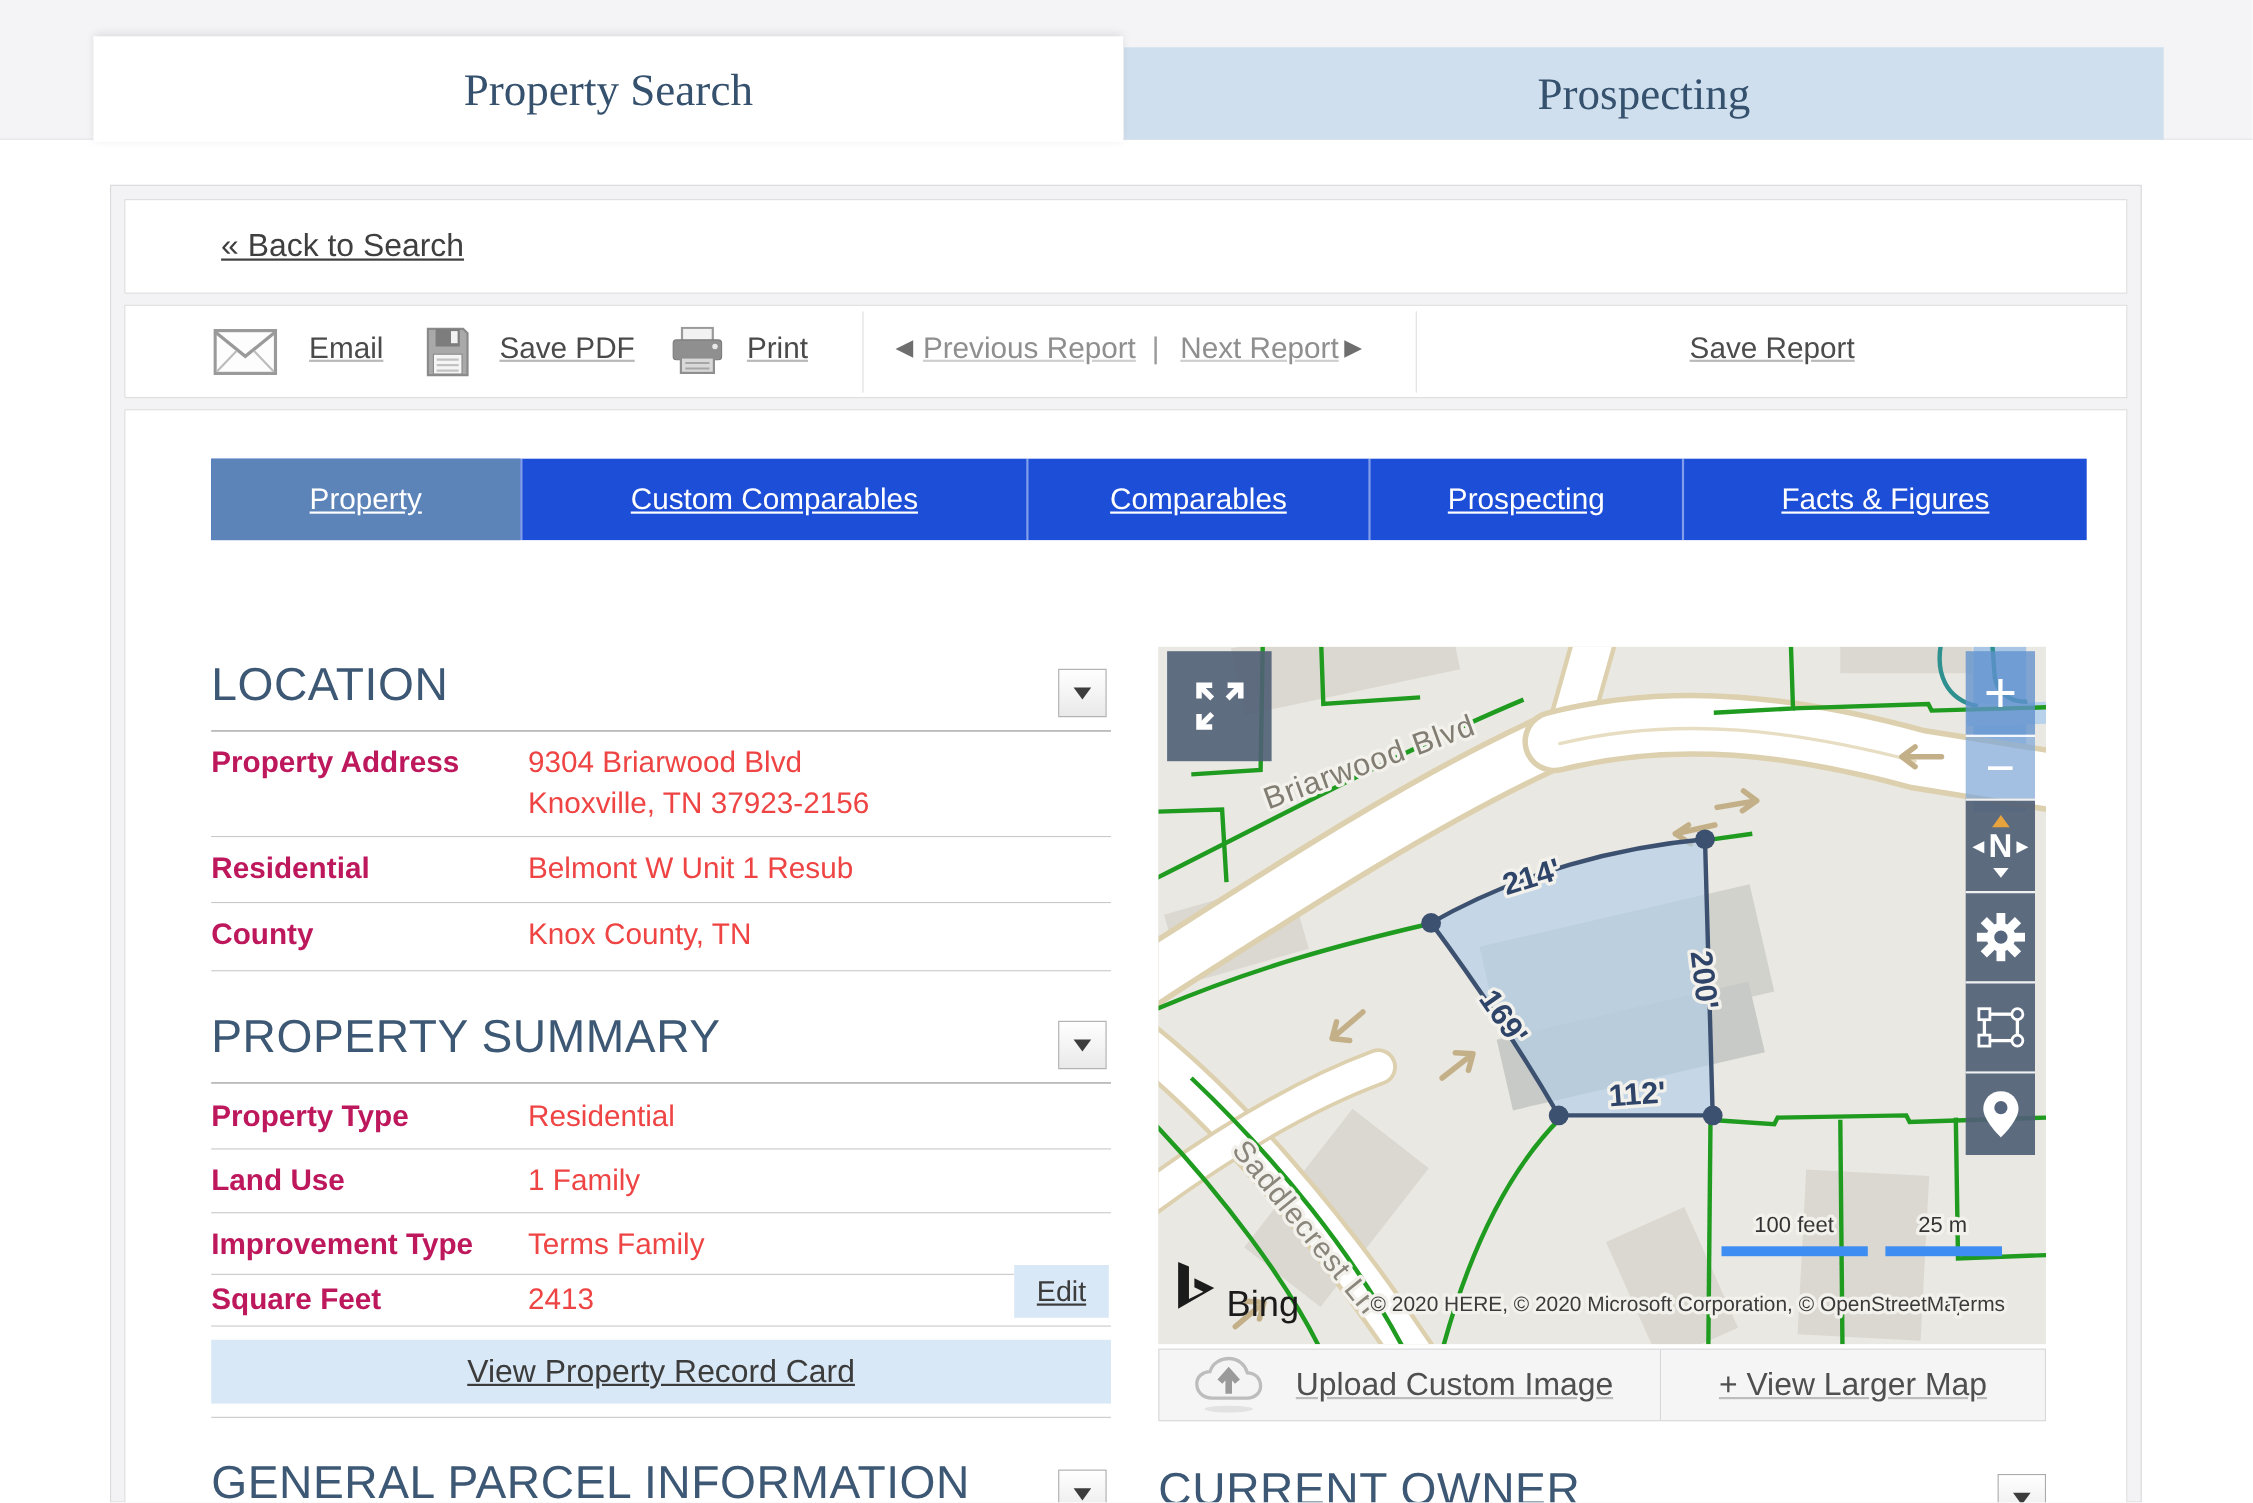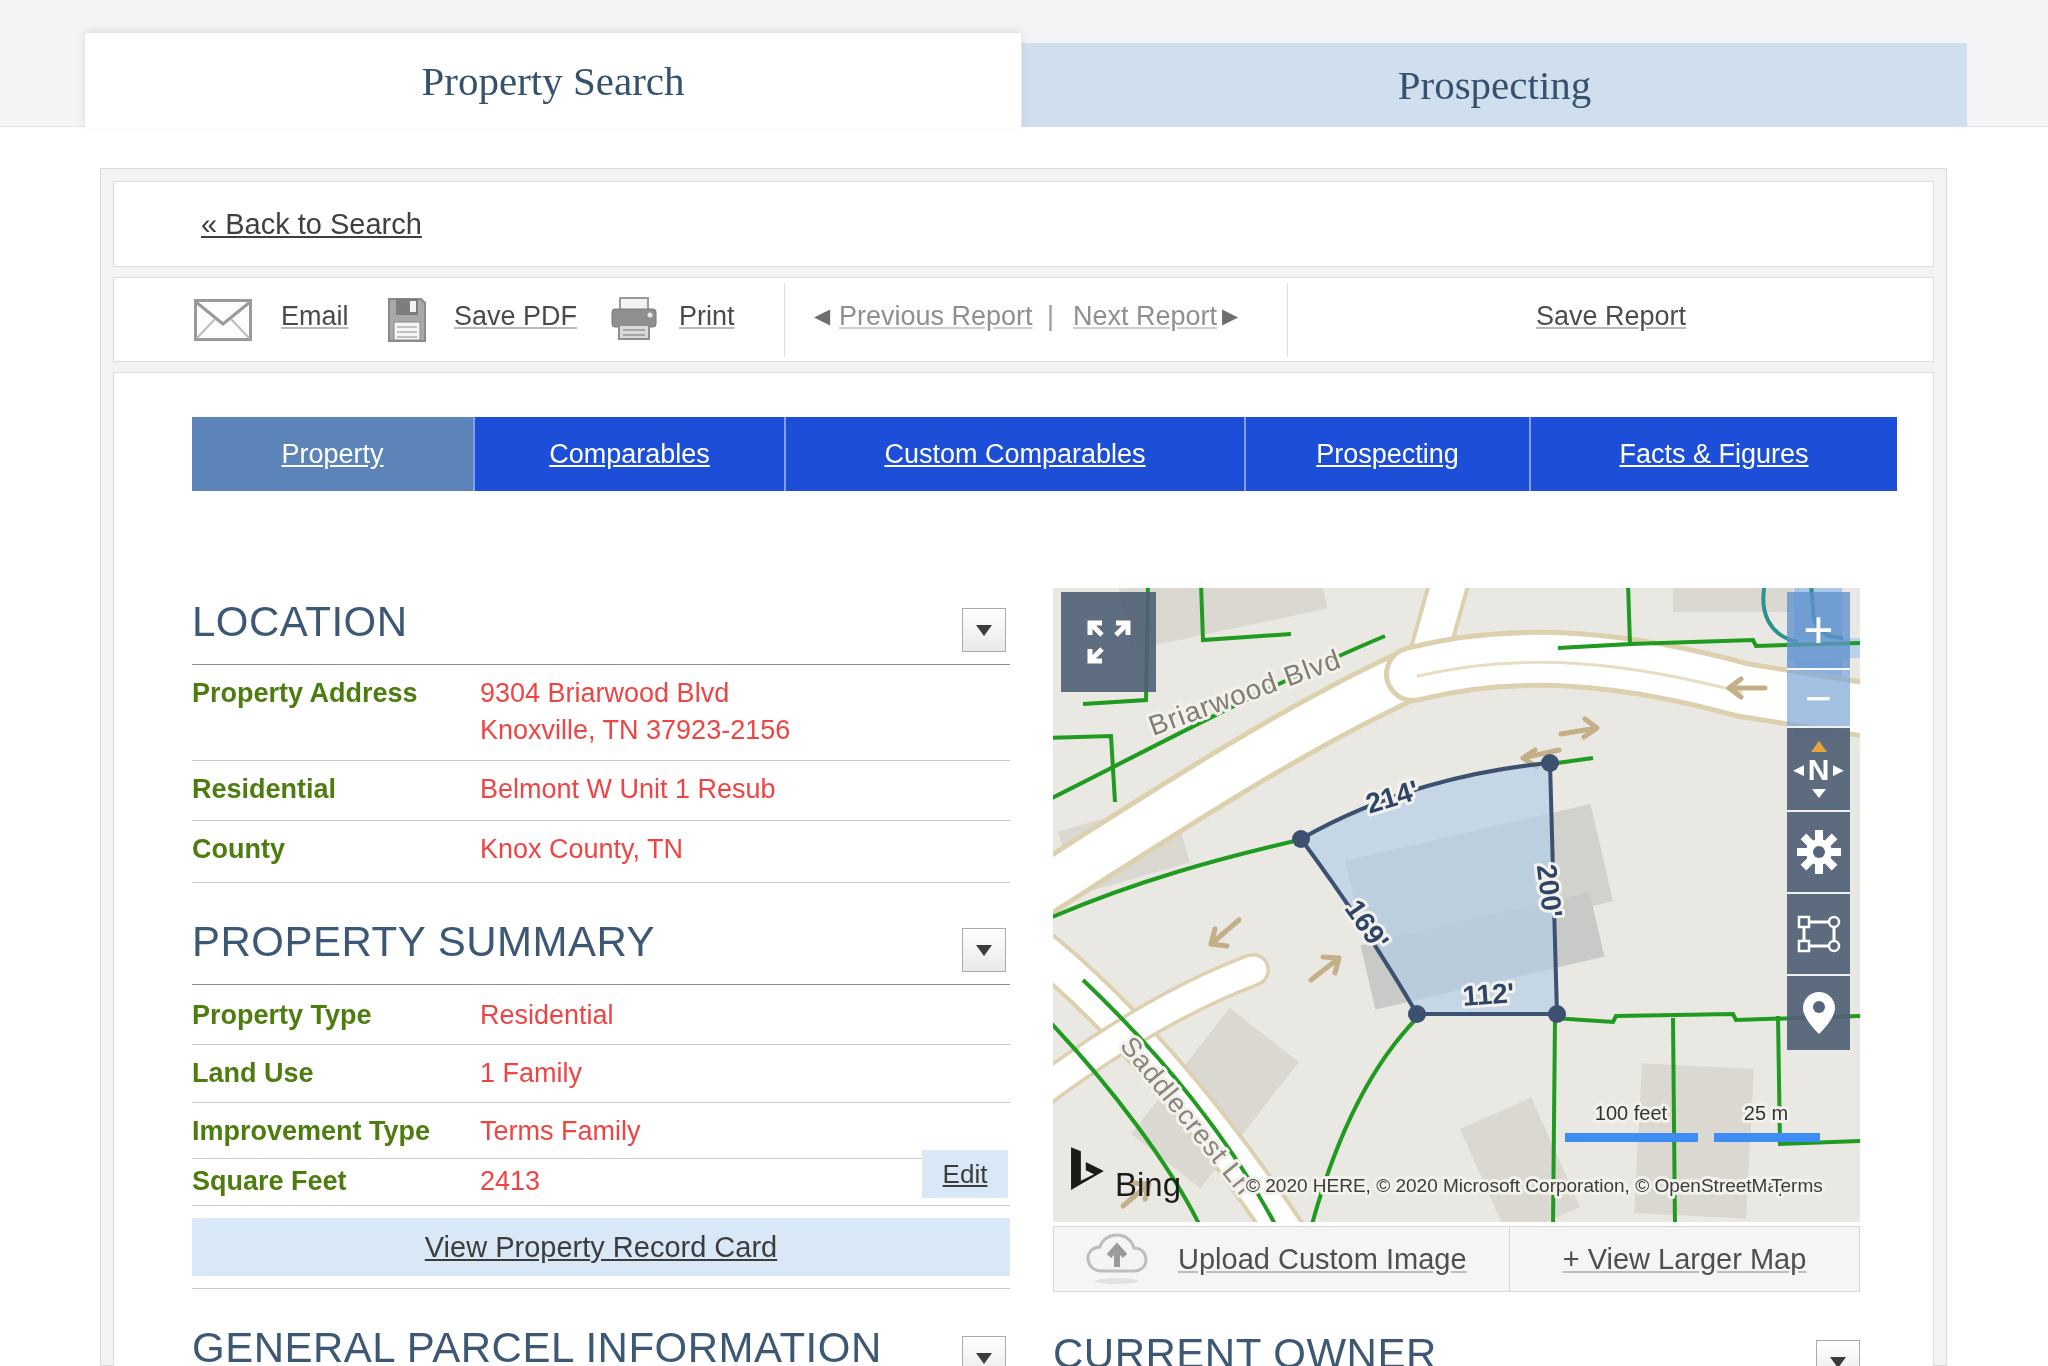--- a/index.html
+++ b/index.html
@@ -34,21 +34,21 @@
   .navtab span { text-decoration:underline; }
   .navtab + .navtab { border-left:2px solid rgba(255,255,255,0.45); }
   .navtab-active { background:#5d84b9; }
 
   
   .sec-title { font-size:42px; color:#3d5874; letter-spacing:0.5px; white-space:nowrap; }
   .sec-rule { height:1px; background:#8f8f8f; }
   .ddbtn { width:44px; height:44px; background:linear-gradient(#ffffff,#e9e9e9); border:1px solid #ababab;
            display:flex; align-items:center; justify-content:center; cursor:pointer; }
   .ddbtn .caret { width:0; height:0; border-left:8px solid transparent; border-right:8px solid transparent; border-top:11px solid #3c3c3c; }
-  .row-label { font-size:27px; font-weight:bold; color:#4d7c0f; white-space:nowrap; }
+  .row-label { font-size:27px; font-weight:bold; color:#be185d; white-space:nowrap; }
   .row-value { font-size:27px; color:#ef4444; white-space:nowrap; }
   .sep { height:1px; background:#c9c9c9; }
   .editbox { background:#d9e8f6; display:flex; align-items:center; justify-content:center;
              font-size:26px; color:#3c3c3c; text-decoration:underline; cursor:pointer; }
   .banner { background:#d9e8f6; display:flex; align-items:center; justify-content:center; }
   .banner span { font-size:29px; color:#3c3c3c; text-decoration:underline; cursor:pointer; }
 
   
   .map { left:1053px; top:588px; width:807px; height:634px; overflow:hidden; background:#eae8e2; }
   .map svg text { font-family:"Liberation Sans", sans-serif; }
@@ -132,25 +132,25 @@
 
     <span class="abs tool-label" style="left:1422px;top:23px;color:#4c4c4c;">Save Report</span>
   </div>
 
   <div class="abs card" style="left:113px;top:372px;width:1821px;height:1010px;"></div>
 
   <div class="abs navbar">
     <div class="navtab navtab-active" style="width:281px;">
         <span>Property</span>
       </div>
+    <div class="navtab" style="width:460px;">
+        <span>Custom Comparables</span>
+      </div>
     <div class="navtab" style="width:311px;">
         <span>Comparables</span>
-      </div>
-    <div class="navtab" style="width:460px;">
-        <span>Custom Comparables</span>
       </div>
     <div class="navtab" style="width:285px;">
         <span>Prospecting</span>
       </div>
     <div class="navtab" style="flex:1;">
         <span>Facts &amp; Figures</span>
       </div>
   </div>
 
   <div class="abs sec-title" style="left:192px;top:598px;">LOCATION</div>

